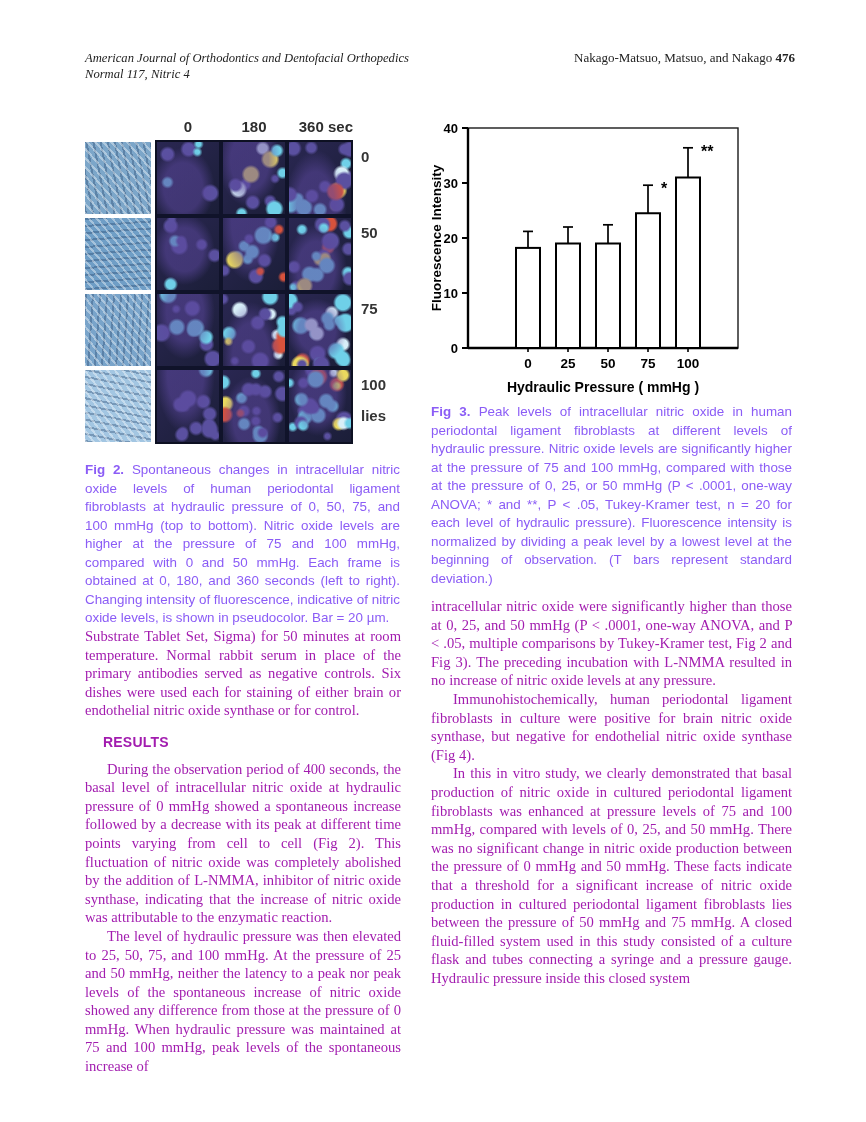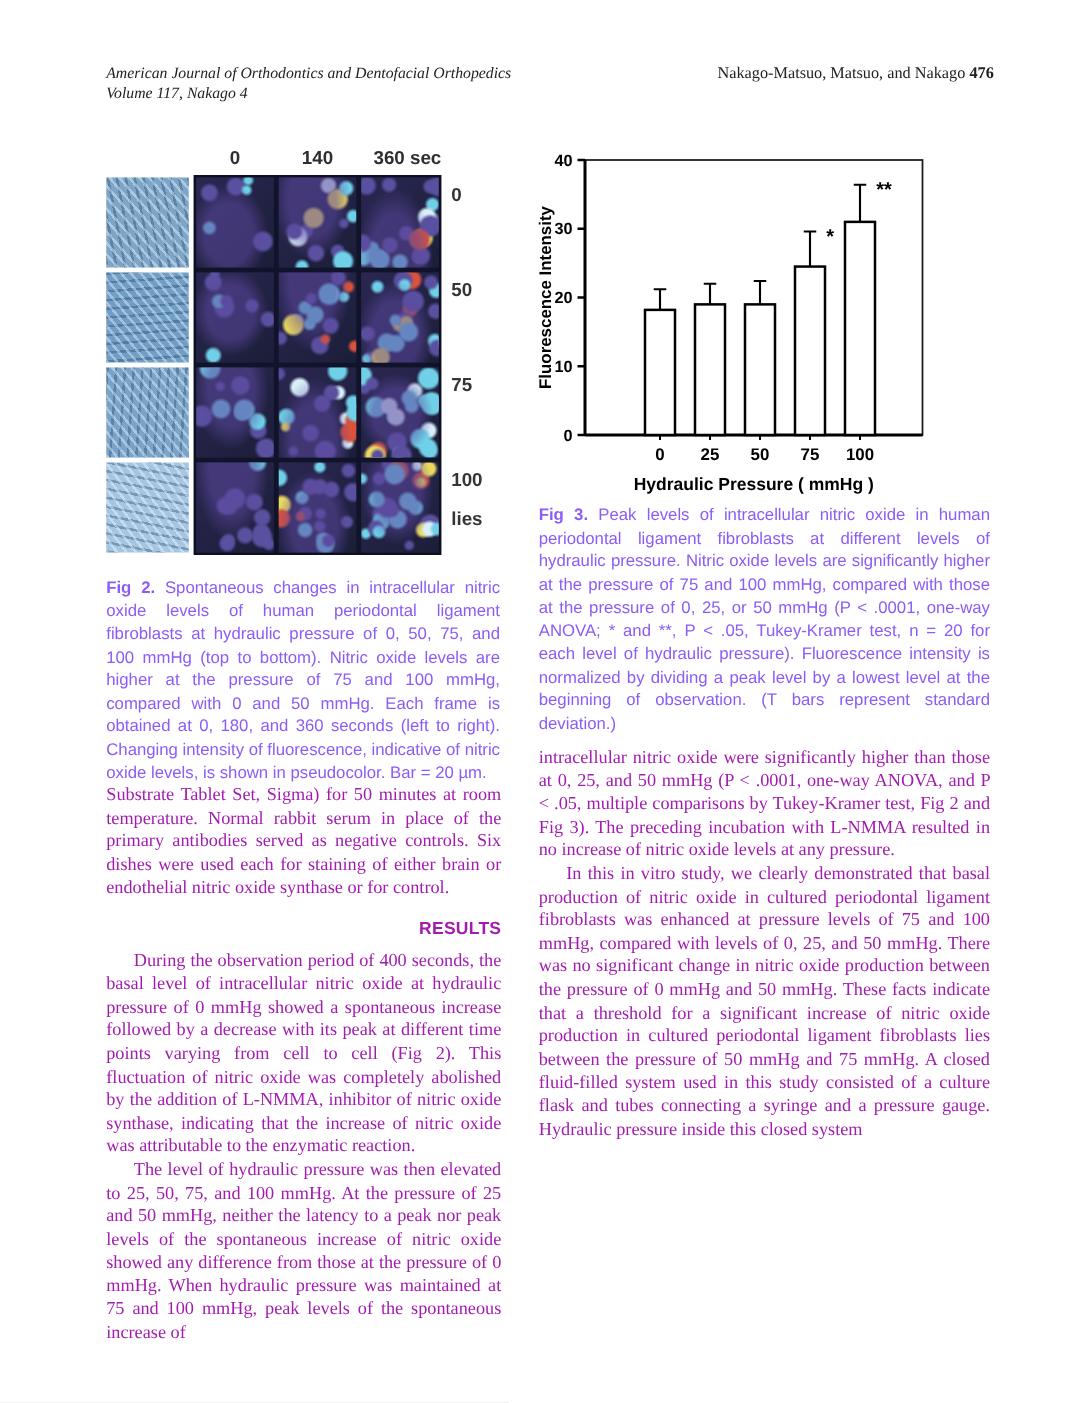--- a/index.html
+++ b/index.html
@@ -38,39 +38,39 @@
   
   .fig3-chart{position:absolute;left:430px;top:106px;width:362px;height:292px;}
 
   
   .bodycol{position:absolute;font-size:14.6px;line-height:18.6px;text-align:justify;color:#a21caf;}
   .col-left{left:85px;top:627px;width:316px;}
   .col-right{left:431px;top:597px;width:361px;}
   .body-p{margin:0;}
   .body-p.indent{text-indent:22px;}
   .body-h{font-family:"Liberation Sans",sans-serif;font-weight:700;font-size:14px;
-          margin:13px 0 8px 0;text-align:right;letter-spacing:.2px;padding-left:18px;}
+          margin:13px 0 8px 0;text-align:left;letter-spacing:.2px;padding-left:18px;}
 </style>
 </head>
 <body>
 
 <div class="page">
 
   <div class="hdr-left">
     <div><span class="sg-i">American Journal of Orthodontics and Dentofacial Orthopedics</span></div>
-    <div><span class="sg-i">Volume </span><span>117, </span><span class="sg-i">Nakago </span><span>4</span></div>
+    <div><span class="sg-i">Normal </span><span>117, </span><span class="sg-i">Nitric </span><span>4</span></div>
   </div>
   <div class="hdr-right">
     <span><span class="sg-i">Nakago-Matsuo, Matsuo, and Nakago</span><span class="sg-b"> 476</span></span>
   </div>
 
   <div class="fig2">
     <div class="fig2-heads" id="fig2-heads">
         <span>0</span>
-        <span>140</span>
+        <span>180</span>
         <span>360 sec</span>
       </div>
     <div class="fig2-body">
       <div class="phase-col" id="fig2-phase">
           <div class="phase-tile" style="background: repeating-linear-gradient(49deg, rgba(255, 255, 255, 0.38) 0px, rgba(255, 255, 255, 0.38) 2px, rgba(255, 255, 255, 0) 2px, rgba(255, 255, 255, 0) 6px), repeating-linear-gradient(79deg, rgba(25, 55, 95, 0.32) 0px, rgba(25, 55, 95, 0.32) 2px, rgba(25, 55, 95, 0) 2px, rgba(25, 55, 95, 0) 7px), rgb(124, 166, 201);"></div>
           <div class="phase-tile" style="background: repeating-linear-gradient(50deg, rgba(255, 255, 255, 0.38) 0px, rgba(255, 255, 255, 0.38) 2px, rgba(255, 255, 255, 0) 2px, rgba(255, 255, 255, 0) 6px), repeating-linear-gradient(176deg, rgba(25, 55, 95, 0.32) 0px, rgba(25, 55, 95, 0.32) 2px, rgba(25, 55, 95, 0) 2px, rgba(25, 55, 95, 0) 7px), rgb(111, 158, 198);"></div>
           <div class="phase-tile" style="background: repeating-linear-gradient(51deg, rgba(255, 255, 255, 0.38) 0px, rgba(255, 255, 255, 0.38) 2px, rgba(255, 255, 255, 0) 2px, rgba(255, 255, 255, 0) 6px), repeating-linear-gradient(94deg, rgba(25, 55, 95, 0.32) 0px, rgba(25, 55, 95, 0.32) 2px, rgba(25, 55, 95, 0) 2px, rgba(25, 55, 95, 0) 7px), rgb(121, 164, 202);"></div>
           <div class="phase-tile" style="background: repeating-linear-gradient(53deg, rgba(255, 255, 255, 0.38) 0px, rgba(255, 255, 255, 0.38) 2px, rgba(255, 255, 255, 0) 2px, rgba(255, 255, 255, 0) 6px), repeating-linear-gradient(11deg, rgba(25, 55, 95, 0.32) 0px, rgba(25, 55, 95, 0.32) 2px, rgba(25, 55, 95, 0) 2px, rgba(25, 55, 95, 0) 7px), rgb(163, 198, 226);"></div>
         </div>
       <div class="fluor-box" id="fig2-fluor">
@@ -146,16 +146,17 @@
   <div class="caption fig3-cap"><span class="sg-b">Fig 3.</span><span> Peak levels of intracellular nitric oxide in human periodontal ligament fibroblasts at different levels of hydraulic pressure. Nitric oxide levels are significantly higher at the pressure of 75 and 100 mmHg, compared with those at the pressure of 0, 25, or 50 mmHg (</span><span class="sg-i">P</span><span> &lt; .0001, one-way ANOVA; * and **, </span><span class="sg-i">P</span><span> &lt; .05, Tukey-Kramer test, n = 20 for each level of hydraulic pressure). Fluorescence intensity is normalized by dividing a peak level by a lowest level at the beginning of observation. (T bars represent standard deviation.)</span></div>
 
   <div class="bodycol col-left" id="col-left">
       <p class="body-p"><span>Substrate Tablet Set, Sigma) for 50 minutes at room temperature. Normal rabbit serum in place of the primary antibodies served as negative controls. Six dishes were used each for staining of either brain or endothelial nitric oxide synthase or for control.</span></p>
       <div class="body-h"><span>RESULTS</span></div>
       <p class="body-p indent"><span>During the observation period of 400 seconds, the basal level of intracellular nitric oxide at hydraulic pressure of 0 mmHg showed a spontaneous increase followed by a decrease with its peak at different time points varying from cell to cell (Fig 2). This fluctuation of nitric oxide was completely abolished by the addition of L-NMMA, inhibitor of nitric oxide synthase, indicating that the increase of nitric oxide was attributable to the enzymatic reaction.</span></p>
       <p class="body-p indent"><span>The level of hydraulic pressure was then elevated to 25, 50, 75, and 100 mmHg. At the pressure of 25 and 50 mmHg, neither the latency to a peak nor peak levels of the spontaneous increase of nitric oxide showed any difference from those at the pressure of 0 mmHg. When hydraulic pressure was maintained at 75 and 100 mmHg, peak levels of the spontaneous increase of</span></p>
     </div>
   <div class="bodycol col-right" id="col-right">
       <p class="body-p"><span>intracellular nitric oxide were significantly higher than those at 0, 25, and 50 mmHg (</span><span class="sg-i">P</span><span> &lt; .0001, one-way ANOVA, and </span><span class="sg-i">P</span><span> &lt; .05, multiple comparisons by Tukey-Kramer test, Fig 2 and Fig 3). The preceding incubation with L-NMMA resulted in no increase of nitric oxide levels at any pressure.</span></p>
+      <p class="body-p indent"><span>Immunohistochemically, human periodontal ligament fibroblasts in culture were positive for brain nitric oxide synthase, but negative for endothelial nitric oxide synthase (Fig 4).</span></p>
       <p class="body-p indent"><span>In this in vitro study, we clearly demonstrated that basal production of nitric oxide in cultured periodontal ligament fibroblasts was enhanced at pressure levels of 75 and 100 mmHg, compared with levels of 0, 25, and 50 mmHg. There was no significant change in nitric oxide production between the pressure of 0 mmHg and 50 mmHg. These facts indicate that a threshold for a significant increase of nitric oxide production in cultured periodontal ligament fibroblasts lies between the pressure of 50 mmHg and 75 mmHg. A closed fluid-filled system used in this study consisted of a culture flask and tubes connecting a syringe and a pressure gauge. Hydraulic pressure inside this closed system</span></p>
     </div>
 
 </div>
 
 </body></html>

